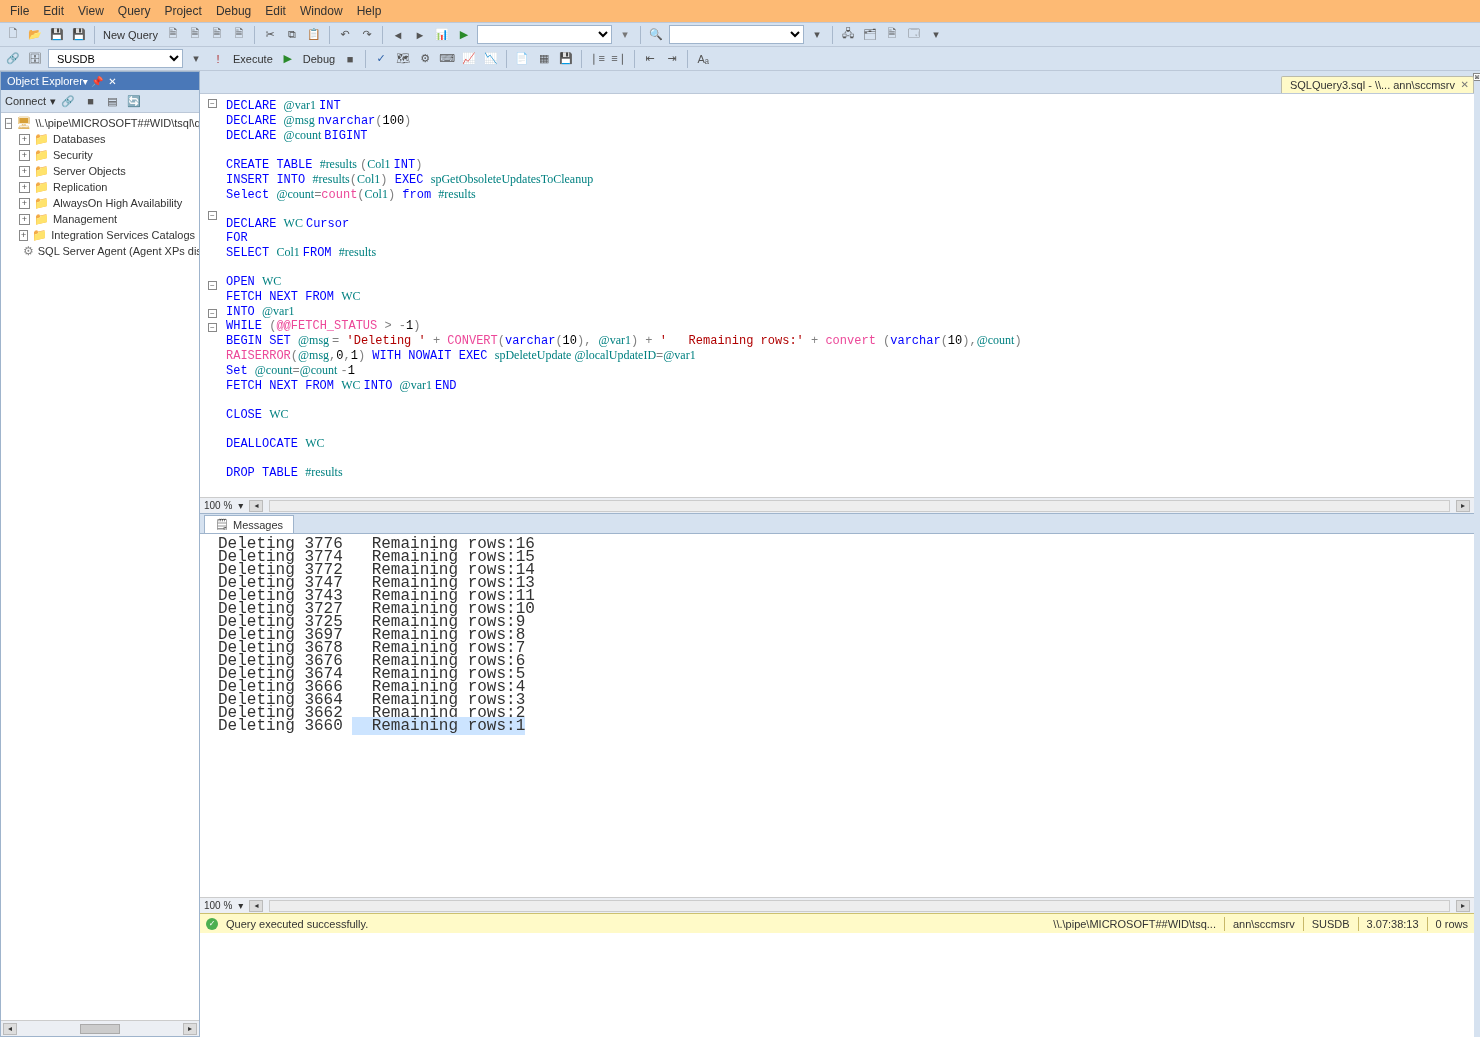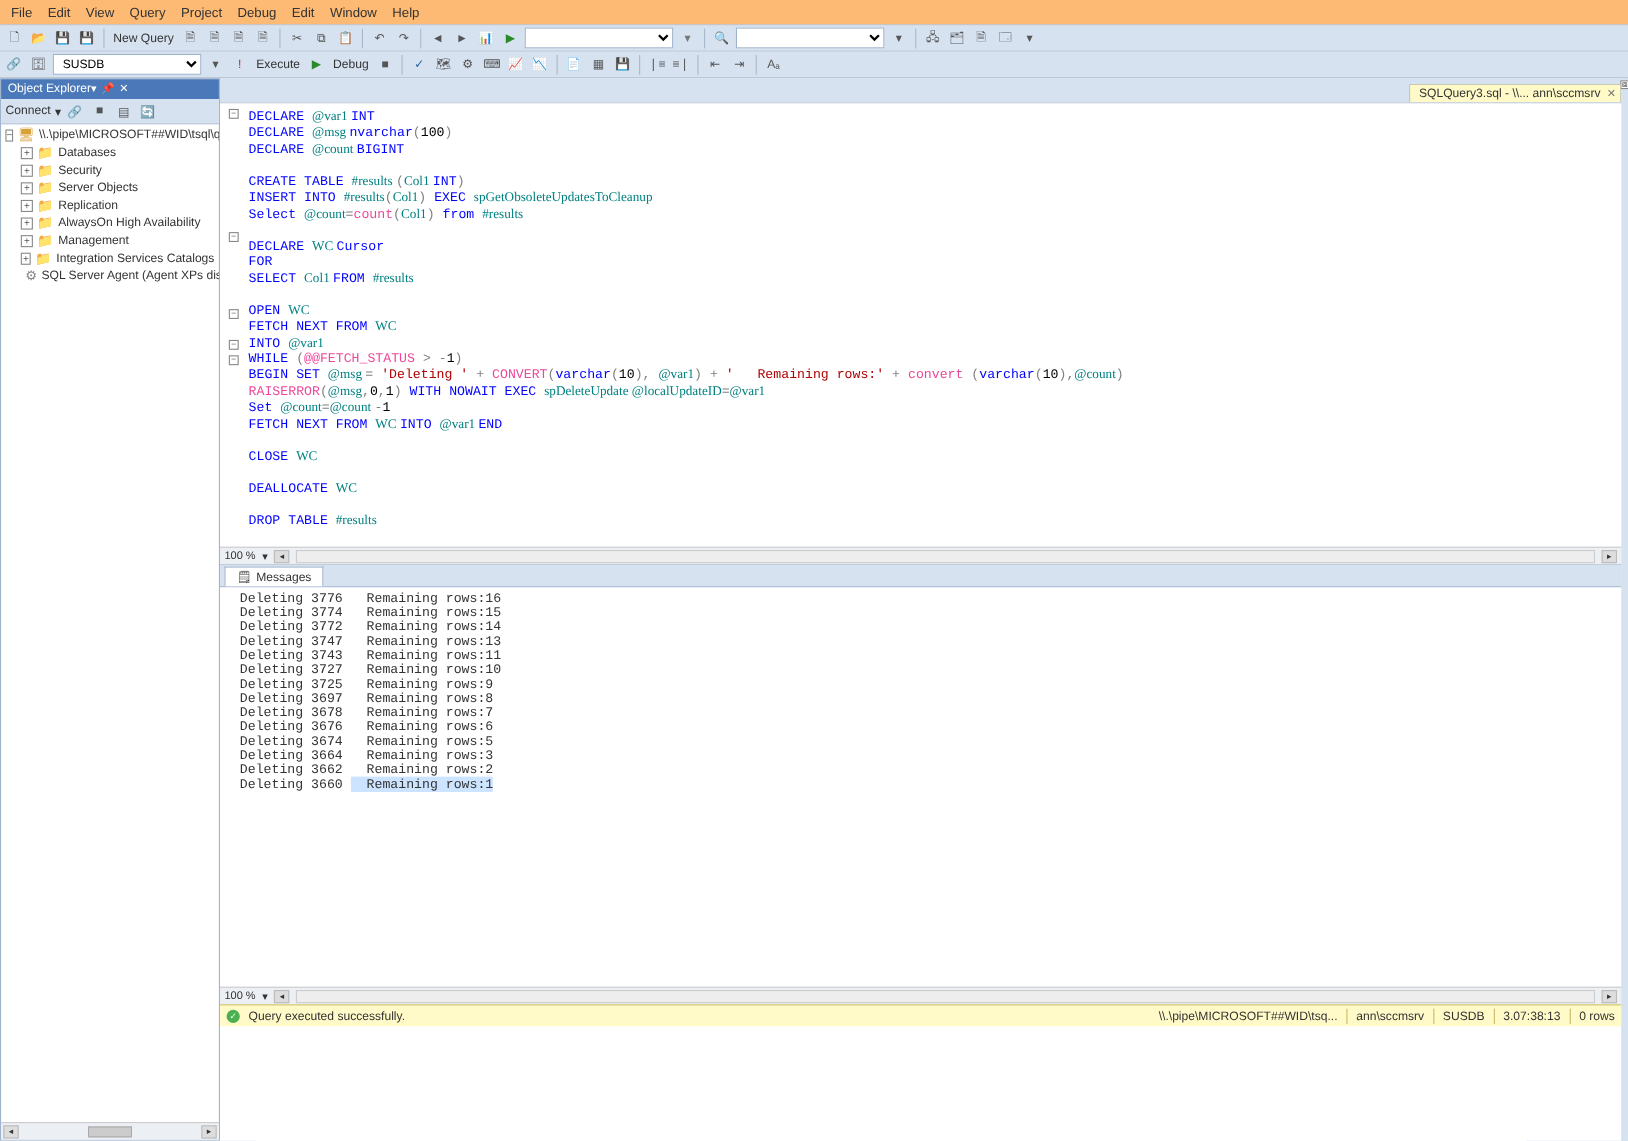--- a/index.html
+++ b/index.html
@@ -253,21 +253,21 @@
     padding:2px 10px;
     font-size:11px;
     display:flex; gap:4px; align-items:center;
     cursor:pointer;
   }
   .results-body {
     flex:1;
     background:#fff;
     overflow:auto;
     font-family: Consolas, "Courier New", monospace;
-    font-size:12px;
+    font-size:16px;
     line-height:13px;
     padding: 4px 18px;
   }
   .msg-line { white-space: pre; }
   .msg-hl { background:#cce4ff; }
 
   
   .statusbar {
     height: 20px;
     background: #fffac8;
@@ -520,20 +520,21 @@
           <div class="msg-line">Deleting 3774   Remaining rows:15</div>
           <div class="msg-line">Deleting 3772   Remaining rows:14</div>
           <div class="msg-line">Deleting 3747   Remaining rows:13</div>
           <div class="msg-line">Deleting 3743   Remaining rows:11</div>
           <div class="msg-line">Deleting 3727   Remaining rows:10</div>
           <div class="msg-line">Deleting 3725   Remaining rows:9</div>
           <div class="msg-line">Deleting 3697   Remaining rows:8</div>
           <div class="msg-line">Deleting 3678   Remaining rows:7</div>
           <div class="msg-line">Deleting 3676   Remaining rows:6</div>
           <div class="msg-line">Deleting 3674   Remaining rows:5</div>
+          <div class="msg-line">Deleting 3666   Remaining rows:4</div>
           <div class="msg-line">Deleting 3664   Remaining rows:3</div>
           <div class="msg-line">Deleting 3662   Remaining rows:2</div>
           <div class="msg-line"><span>Deleting 3660 </span><span class="msg-hl">  Remaining rows:1</span></div>
         </div>
       <div class="zoom-row">
         <span>100 %</span>
         <span>▾</span>
         <span class="scroll-arrow">◂</span>
         <div class="hscroll"></div>
         <span class="scroll-arrow">▸</span>

